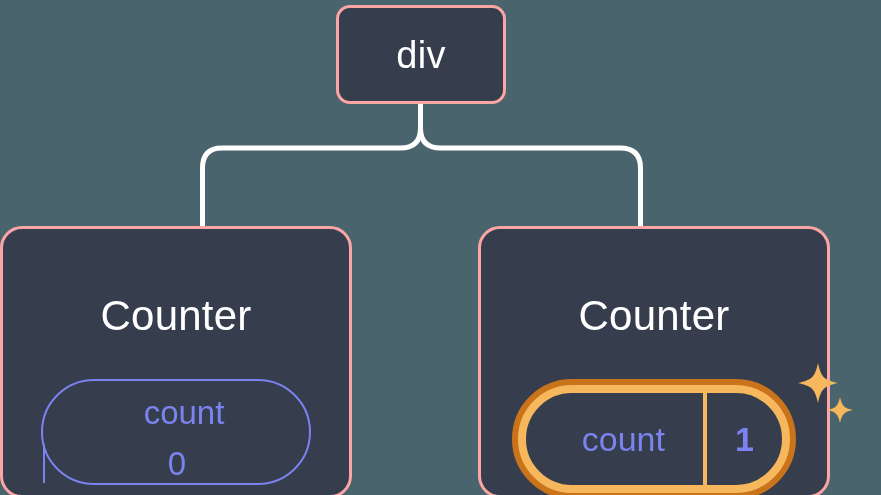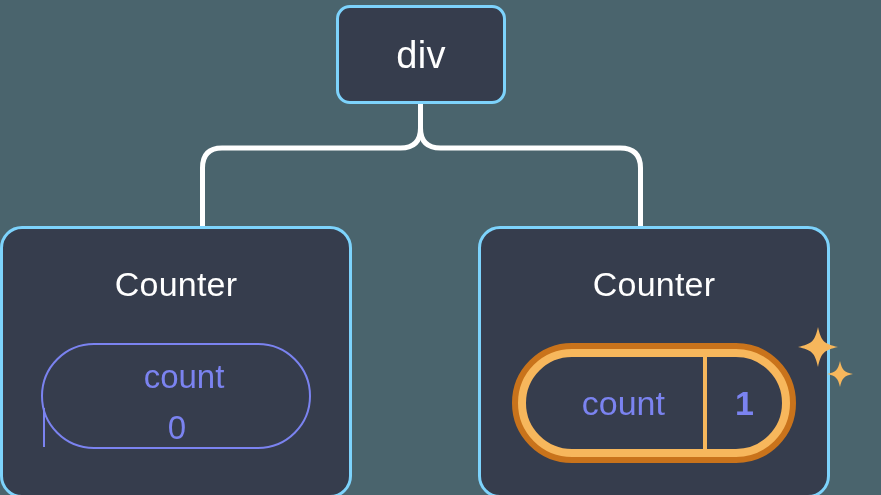--- a/index.html
+++ b/index.html
@@ -29,21 +29,21 @@
     width: 881px;
     height: 495px;
     pointer-events: none;
   }
 
   
   .node {
     position: absolute;
     box-sizing: border-box;
     background: #363d4d;
-    border: 3px solid #7dd3fc;
+    border: 3px solid #fca5a5;
     border-radius: 18px;
   }
 
   .node-root {
     left: 336px;
     top: 5px;
     width: 170px;
     height: 99px;
     border-radius: 14px;
     display: flex;
@@ -66,23 +66,23 @@
     display: flex;
     flex-direction: column;
     align-items: center;
   }
 
   .node-child.left  { left: 0px; }
   .node-child.right { left: 478px; }
 
   .child-title {
     color: #ffffff;
-    font-size: 34px;
+    font-size: 42px;
     line-height: 1;
-    margin-top: 38px;
+    margin-top: 66px;
     letter-spacing: 0.2px;
   }
 
   
   .pill-wrap {
     position: relative;
     margin-top: 42px;
   }
 
   .pill {

